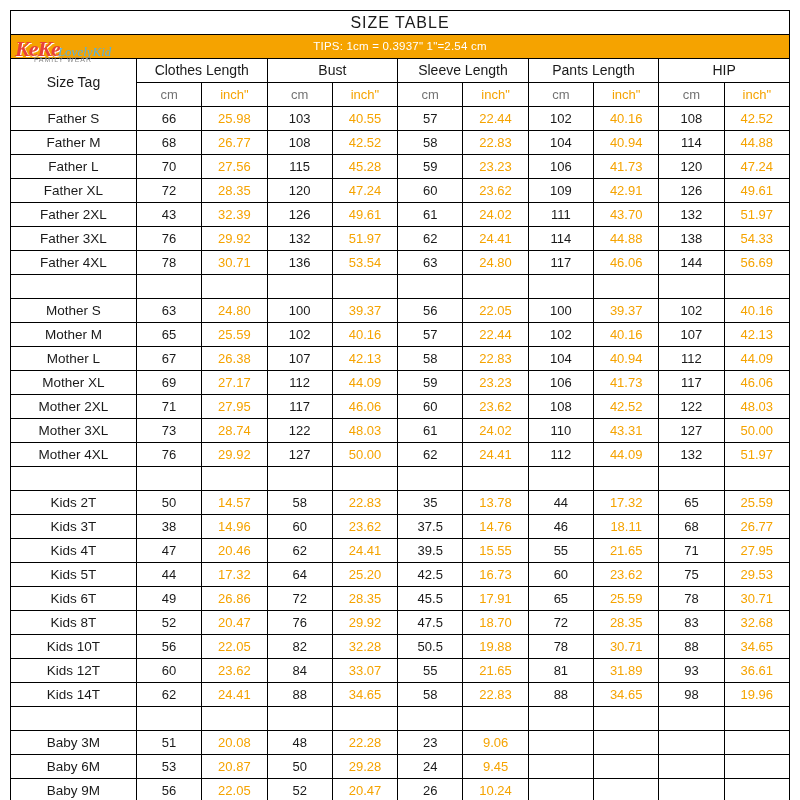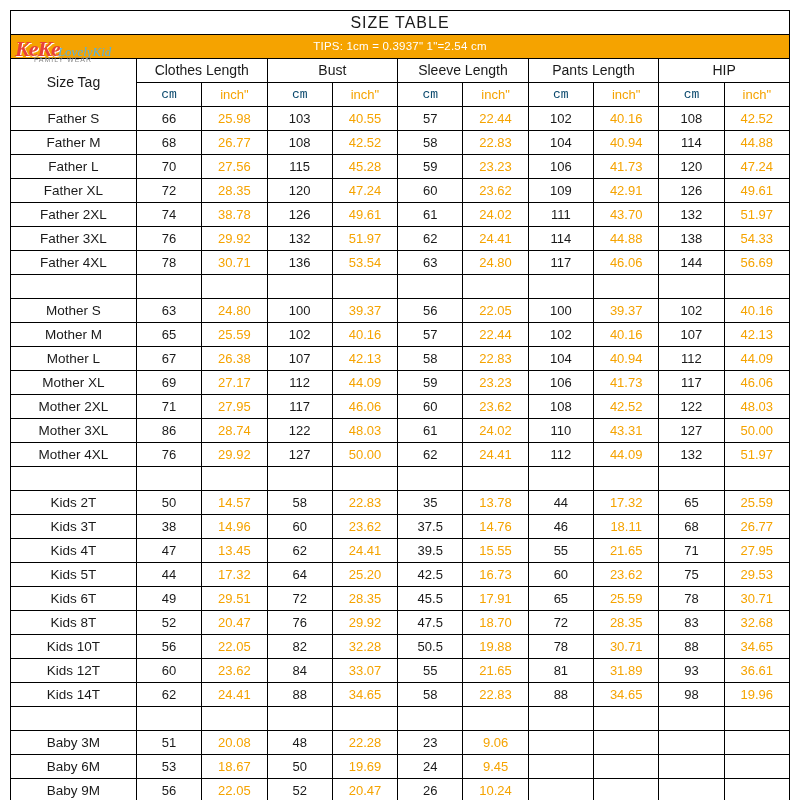--- a/index.html
+++ b/index.html
@@ -59,21 +59,21 @@
     font-size: 14px;
     height: 24px;
     line-height: 24px;
   }
   .unit-row td {
     font-size: 13px;
     font-weight: bold;
     height: 22px;
     line-height: 22px;
   }
-  .unit-cm { color: #0c4a6e; font-family: Liberation Mono, monospace; }
+  .unit-cm { color: #737373; }
   .unit-inch { color: #f5a300; }
   .lbl {
     text-align: left;
     padding-left: 6px;
     font-size: 13.5px;
     margin-left: 32px;
   }
   .cm-val { color: #1a1a1a; font-size: 13px; }
   .in-val { color: #f5a300; font-size: 13px; }
   .spacer td {
@@ -215,22 +215,22 @@
           <td class="in-val">47.24</td>
           <td class="cm-val">60</td>
           <td class="in-val">23.62</td>
           <td class="cm-val">109</td>
           <td class="in-val">42.91</td>
           <td class="cm-val">126</td>
           <td class="in-val">49.61</td>
         </tr>
         <tr>
           <td class="lbl">Father 2XL</td>
-          <td class="cm-val">74</td>
-          <td class="in-val">38.78</td>
+          <td class="cm-val">43</td>
+          <td class="in-val">32.39</td>
           <td class="cm-val">126</td>
           <td class="in-val">49.61</td>
           <td class="cm-val">61</td>
           <td class="in-val">24.02</td>
           <td class="cm-val">111</td>
           <td class="in-val">43.70</td>
           <td class="cm-val">132</td>
           <td class="in-val">51.97</td>
         </tr>
         <tr>
@@ -332,21 +332,21 @@
           <td class="in-val">46.06</td>
           <td class="cm-val">60</td>
           <td class="in-val">23.62</td>
           <td class="cm-val">108</td>
           <td class="in-val">42.52</td>
           <td class="cm-val">122</td>
           <td class="in-val">48.03</td>
         </tr>
         <tr>
           <td class="lbl">Mother 3XL</td>
-          <td class="cm-val">86</td>
+          <td class="cm-val">73</td>
           <td class="in-val">28.74</td>
           <td class="cm-val">122</td>
           <td class="in-val">48.03</td>
           <td class="cm-val">61</td>
           <td class="in-val">24.02</td>
           <td class="cm-val">110</td>
           <td class="in-val">43.31</td>
           <td class="cm-val">127</td>
           <td class="in-val">50.00</td>
         </tr>
@@ -398,21 +398,21 @@
           <td class="cm-val">37.5</td>
           <td class="in-val">14.76</td>
           <td class="cm-val">46</td>
           <td class="in-val">18.11</td>
           <td class="cm-val">68</td>
           <td class="in-val">26.77</td>
         </tr>
         <tr>
           <td class="lbl">Kids 4T</td>
           <td class="cm-val">47</td>
-          <td class="in-val">13.45</td>
+          <td class="in-val">20.46</td>
           <td class="cm-val">62</td>
           <td class="in-val">24.41</td>
           <td class="cm-val">39.5</td>
           <td class="in-val">15.55</td>
           <td class="cm-val">55</td>
           <td class="in-val">21.65</td>
           <td class="cm-val">71</td>
           <td class="in-val">27.95</td>
         </tr>
         <tr>
@@ -424,21 +424,21 @@
           <td class="cm-val">42.5</td>
           <td class="in-val">16.73</td>
           <td class="cm-val">60</td>
           <td class="in-val">23.62</td>
           <td class="cm-val">75</td>
           <td class="in-val">29.53</td>
         </tr>
         <tr>
           <td class="lbl">Kids 6T</td>
           <td class="cm-val">49</td>
-          <td class="in-val">29.51</td>
+          <td class="in-val">26.86</td>
           <td class="cm-val">72</td>
           <td class="in-val">28.35</td>
           <td class="cm-val">45.5</td>
           <td class="in-val">17.91</td>
           <td class="cm-val">65</td>
           <td class="in-val">25.59</td>
           <td class="cm-val">78</td>
           <td class="in-val">30.71</td>
         </tr>
         <tr>
@@ -515,23 +515,23 @@
           <td class="cm-val">23</td>
           <td class="in-val">9.06</td>
           <td class="cm-val"></td>
           <td class="in-val"></td>
           <td class="cm-val"></td>
           <td class="in-val"></td>
         </tr>
         <tr>
           <td class="lbl">Baby 6M</td>
           <td class="cm-val">53</td>
-          <td class="in-val">18.67</td>
+          <td class="in-val">20.87</td>
           <td class="cm-val">50</td>
-          <td class="in-val">19.69</td>
+          <td class="in-val">29.28</td>
           <td class="cm-val">24</td>
           <td class="in-val">9.45</td>
           <td class="cm-val"></td>
           <td class="in-val"></td>
           <td class="cm-val"></td>
           <td class="in-val"></td>
         </tr>
         <tr>
           <td class="lbl">Baby 9M</td>
           <td class="cm-val">56</td>

